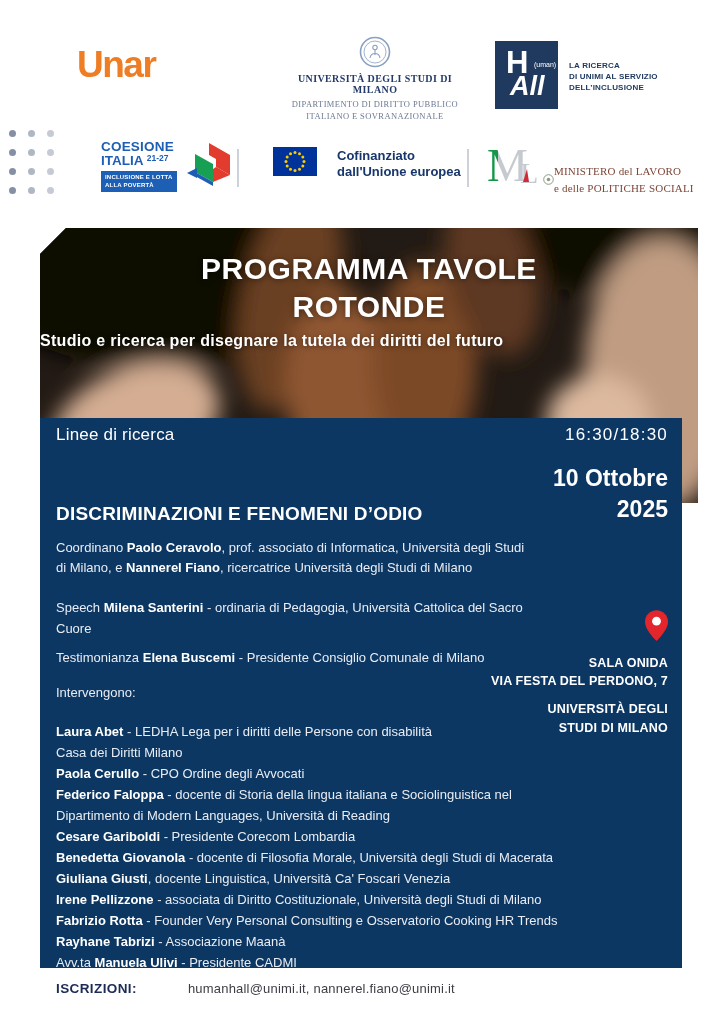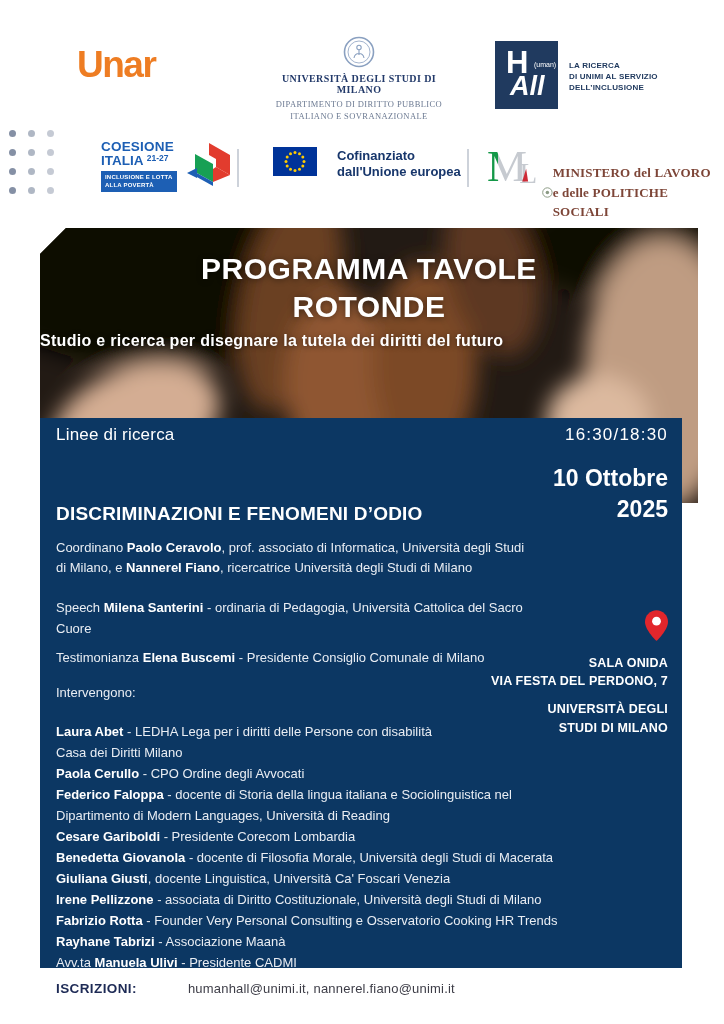--- a/index.html
+++ b/index.html
@@ -4,21 +4,21 @@
 <style>
   html,body{margin:0;padding:0;}
   body{
     width:724px;height:1024px;position:relative;background:#ffffff;
     font-family:"Liberation Sans",sans-serif;overflow:hidden;
   }
   
   .unar{position:absolute;left:77px;top:46px;}
   .unar-word{color:#ee7d23;font-size:37px;font-weight:800;letter-spacing:-1.5px;line-height:1;}
   .unar-sub{margin:3px 0 0 29px;color:#2d59a8;font-size:12.5px;font-weight:700;line-height:1.25;}
-  .unimi{position:absolute;left:264px;top:36px;width:190px;text-align:center;}
+  .unimi{position:absolute;left:280px;top:36px;width:190px;text-align:center;}
   .unimi-seal{display:block;margin:0 auto 5px auto;}
   .unimi-title{color:#233a6a;font-family:"Liberation Serif",serif;font-weight:700;font-size:10px;letter-spacing:.4px;}
   .unimi-dept{color:#6c7a92;font-family:"Liberation Serif",serif;font-size:8.5px;letter-spacing:.4px;line-height:1.45;margin-top:3px;}
   .hall{position:absolute;left:495px;top:41px;display:flex;}
   .hall-square{width:63px;height:68px;background:#203a5f;position:relative;flex:0 0 auto;}
   .hall-h{position:absolute;left:11px;top:4px;color:#fff;font-size:31px;font-weight:700;}
   .hall-uman{position:absolute;left:39px;top:20px;color:#fff;font-size:7px;}
   .hall-all{position:absolute;left:15px;top:30px;color:#fff;font-size:27px;font-weight:700;font-style:italic;}
   .hall-tag{margin:19px 0 0 11px;color:#203a5f;font-size:8px;font-weight:700;line-height:1.4;letter-spacing:.2px;}
   
@@ -35,21 +35,21 @@
   .co-banner{margin-top:3px;background:#1d5fb4;color:#fff;font-size:6px;font-weight:700;line-height:1.35;padding:2px 4px;letter-spacing:.2px;}
   .co-cube{margin-left:6px;margin-top:2px;}
   .vsep{position:absolute;width:2px;height:38px;background:#cdd2da;}
   .vsep1{left:237px;top:149px;}
   .vsep2{left:467px;top:149px;}
   .eu{position:absolute;left:262px;top:147px;display:flex;gap:20px;padding-left:11px;}
   .eu-flag{width:44px;height:29px;background:#003399;flex:0 0 auto;}
   .eu-text{color:#17366b;font-weight:700;font-size:13px;line-height:1.25;margin-top:1px;}
   .ministero{position:absolute;left:487px;top:139px;display:flex;align-items:flex-start;}
   .min-right{display:flex;align-items:center;margin-top:24px;margin-left:4px;}
-  .min-text{margin-left:0;color:#7d4537;font-family:"Liberation Serif",serif;font-weight:700;font-size:13px;line-height:1.5;letter-spacing:.2px;}
+  .min-text{margin-left:0;color:#7d4537;font-family:"Liberation Serif",serif;font-weight:400;font-size:11px;line-height:1.5;letter-spacing:.2px;}
   
   .photo{
     position:absolute;left:40px;top:228px;width:658px;height:275px;z-index:1;
     clip-path:polygon(0 26px,26px 0,100% 0,100% 100%,0 100%);
   }
   .photo svg.hands{position:absolute;left:0;top:0;}
   .hero-title{position:absolute;left:0;top:22px;width:100%;text-align:center;color:#fff;
     font-size:30px;font-weight:800;line-height:1.25;letter-spacing:.5px;text-shadow:0 1px 6px rgba(0,0,0,.45);}
   .hero-sub{position:absolute;left:0;top:104px;width:100%;text-align:left;color:#fff;
     font-size:16px;font-weight:700;letter-spacing:.3px;text-shadow:0 1px 5px rgba(0,0,0,.5);}

